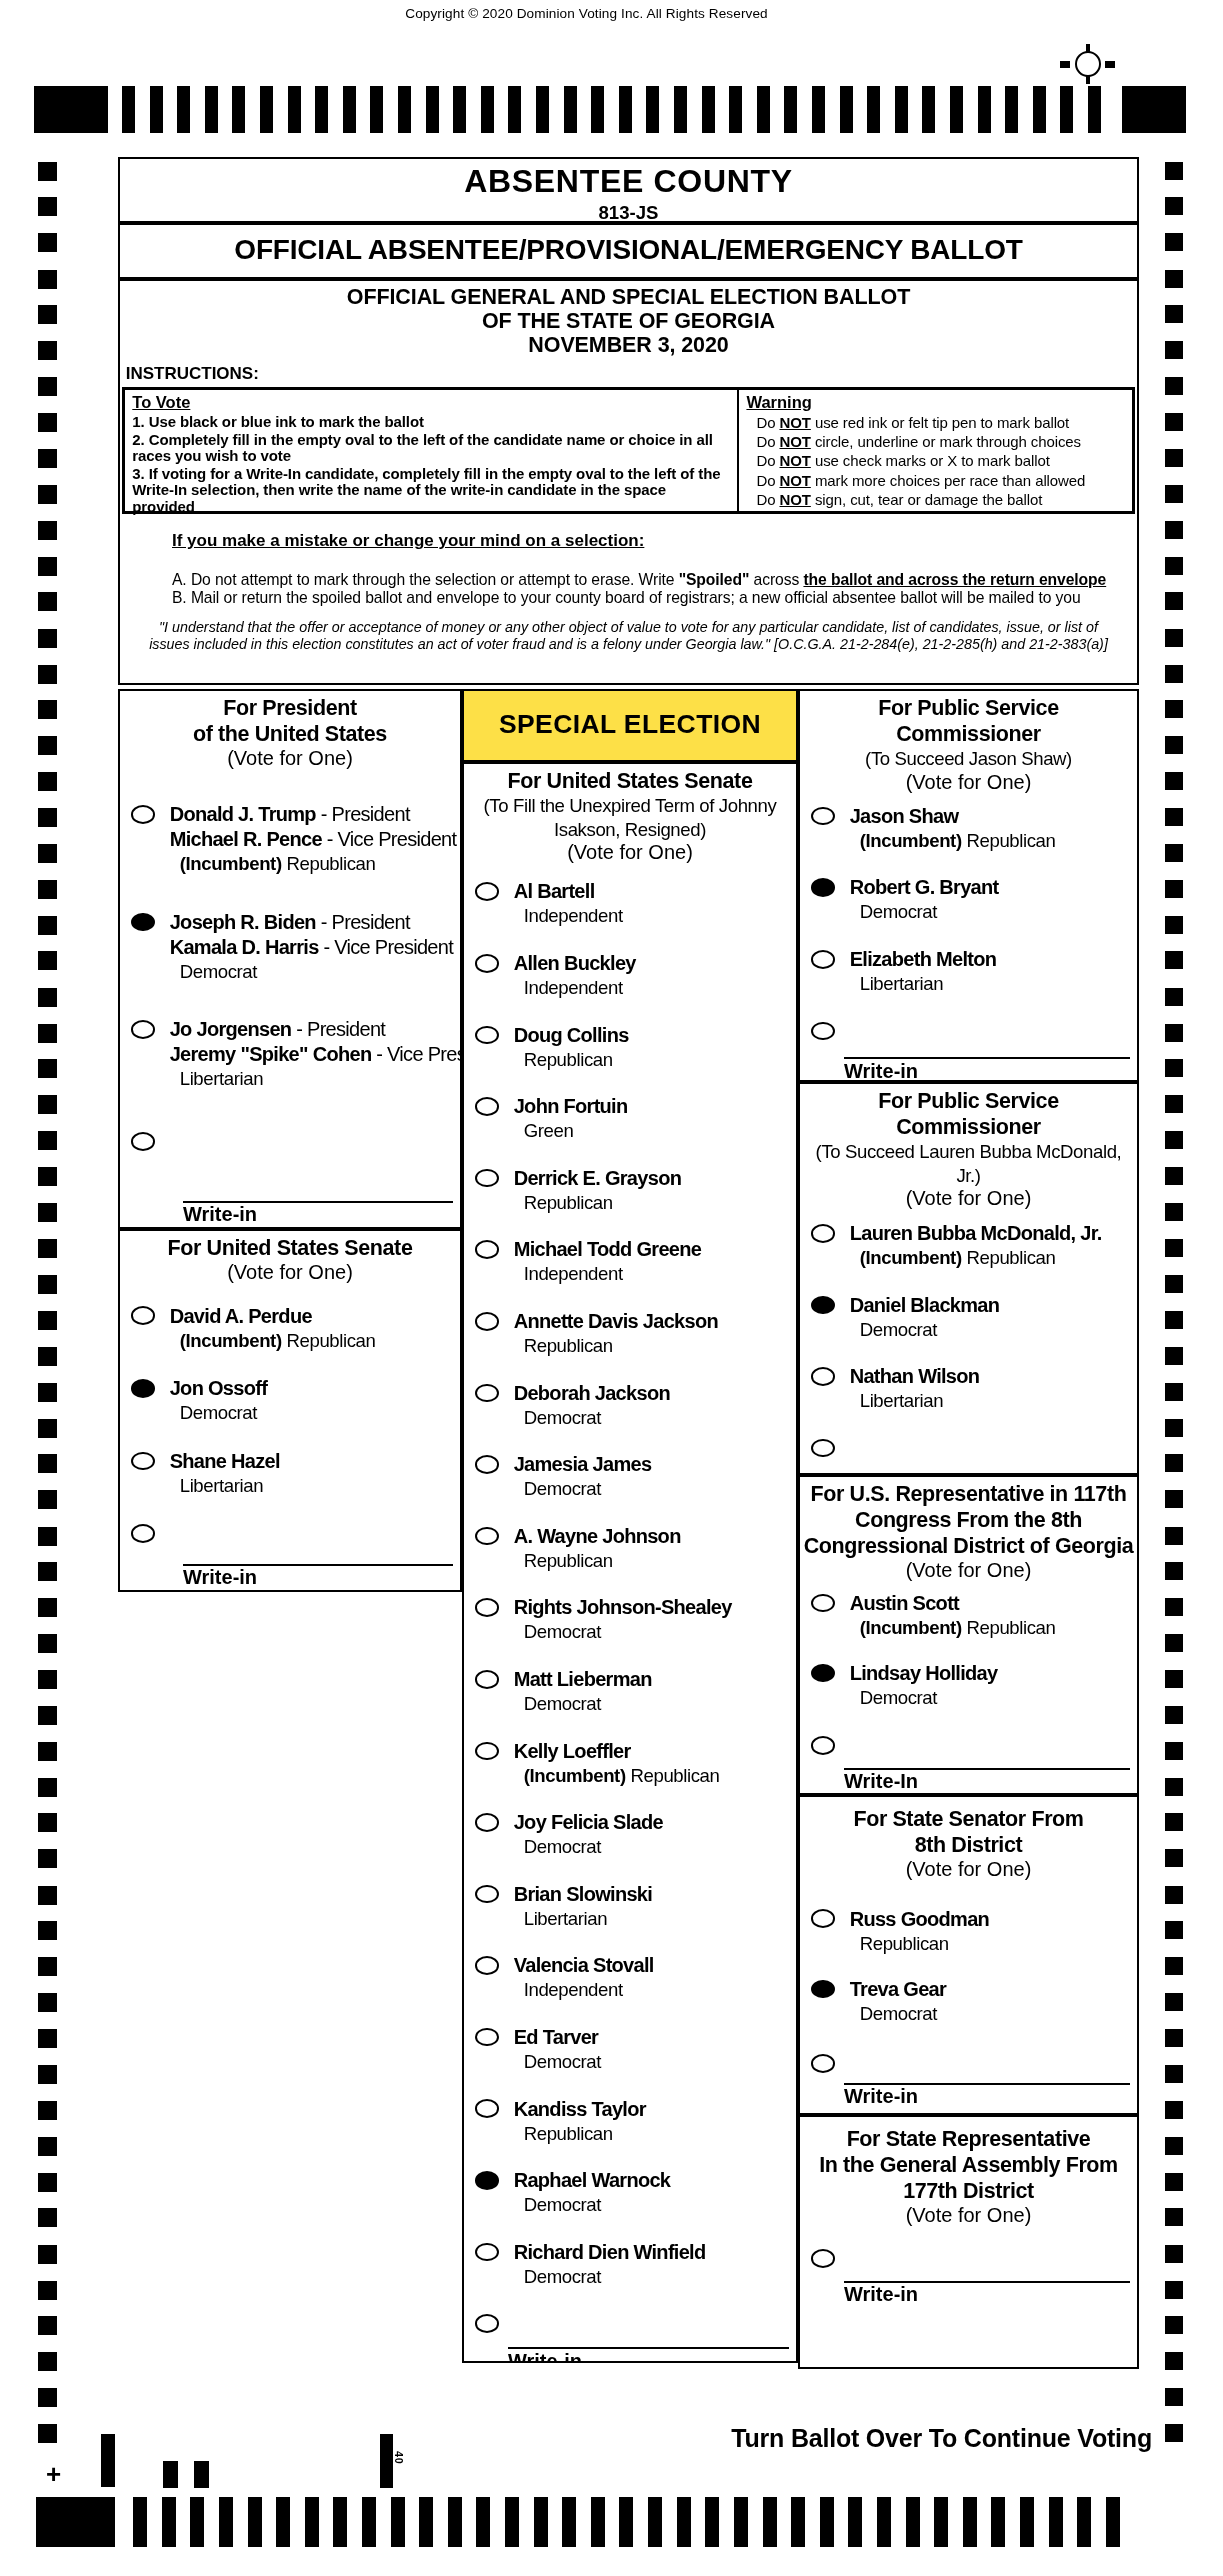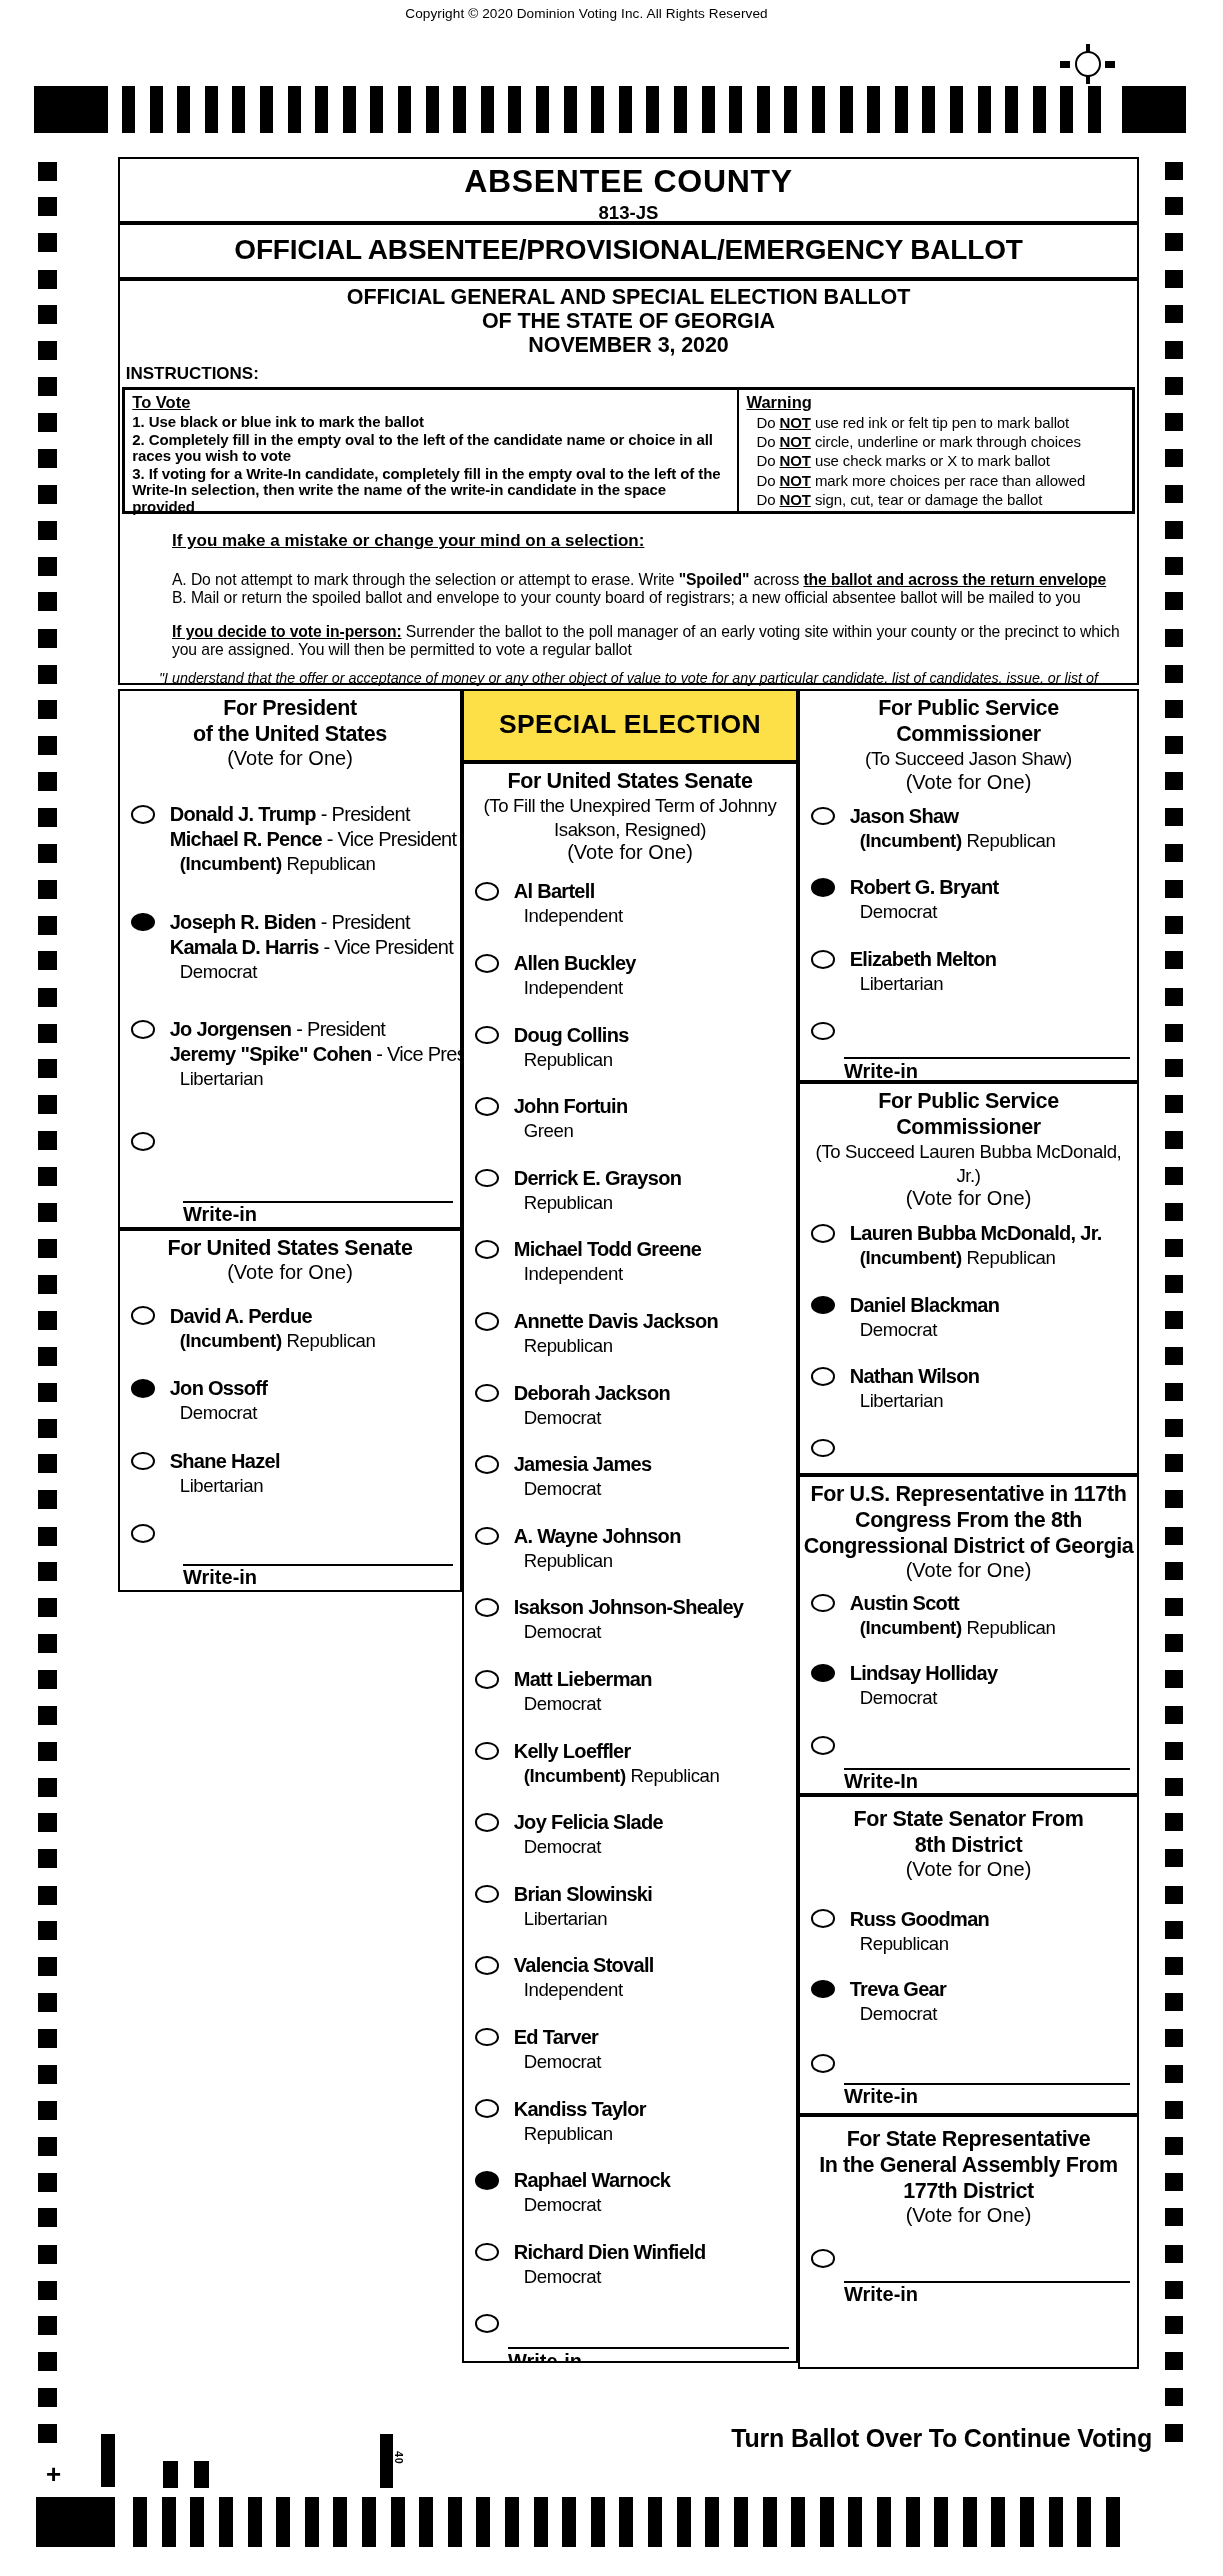--- a/index.html
+++ b/index.html
@@ -350,23 +350,20 @@
             <div class="wn-item"><span>Do </span><b>NOT</b><span> mark more choices per race than allowed</span></div>
             <div class="wn-item"><span>Do </span><b>NOT</b><span> sign, cut, tear or damage the ballot</span></div>
           </div>
       </div>
     </div>
     <div class="mhead">If you make a mistake or change your mind on a selection:</div>
     <div class="mline a">
       <span>A. Do not attempt to mark through the selection or attempt to erase.  Write </span><b>"Spoiled"</b><span> across </span><b class="u">the ballot and across the return envelope</b>
     </div>
     <div class="mline">B. Mail or return the spoiled ballot and envelope to your county board of registrars; a new official absentee ballot will be mailed to you</div>
-    <div class="mline mtop">
-      <b class="u">If you decide to vote in-person:</b><span>  Surrender the ballot to the poll manager of an early voting site within your county or the precinct to which you are assigned.  You will then be permitted to vote a regular ballot</span>
-    </div>
     <div class="affirm">"I understand that the offer or acceptance of money or any other object of value to vote for any particular candidate, list of candidates, issue, or list of issues included in this election constitutes an act of voter fraud and is a felony under Georgia law." [O.C.G.A. 21-2-284(e), 21-2-285(h) and 21-2-383(a)]</div>
   </div>
 
   <div id="columns">
       <div class="col" style="left: 118px; width: 344px;">
         <div class="cbox p1" style="height: 540px;">
           <div class="t">For President</div>
           <div class="t">of the United States</div>
           <div class="vf">(Vote for One)</div>
           <div class="rows">
@@ -507,21 +504,21 @@
             <div class="cand">
               <div class="oval"></div>
               <div class="ctext">
                 <div class="nl"><span class="nm">A. Wayne Johnson</span></div>
                 <div class="party"><span>Republican</span></div>
               </div>
             </div>
             <div class="cand">
               <div class="oval"></div>
               <div class="ctext">
-                <div class="nl"><span class="nm">Isakson Johnson-Shealey</span></div>
+                <div class="nl"><span class="nm">Rights Johnson-Shealey</span></div>
                 <div class="party"><span>Democrat</span></div>
               </div>
             </div>
             <div class="cand">
               <div class="oval"></div>
               <div class="ctext">
                 <div class="nl"><span class="nm">Matt Lieberman</span></div>
                 <div class="party"><span>Democrat</span></div>
               </div>
             </div>

